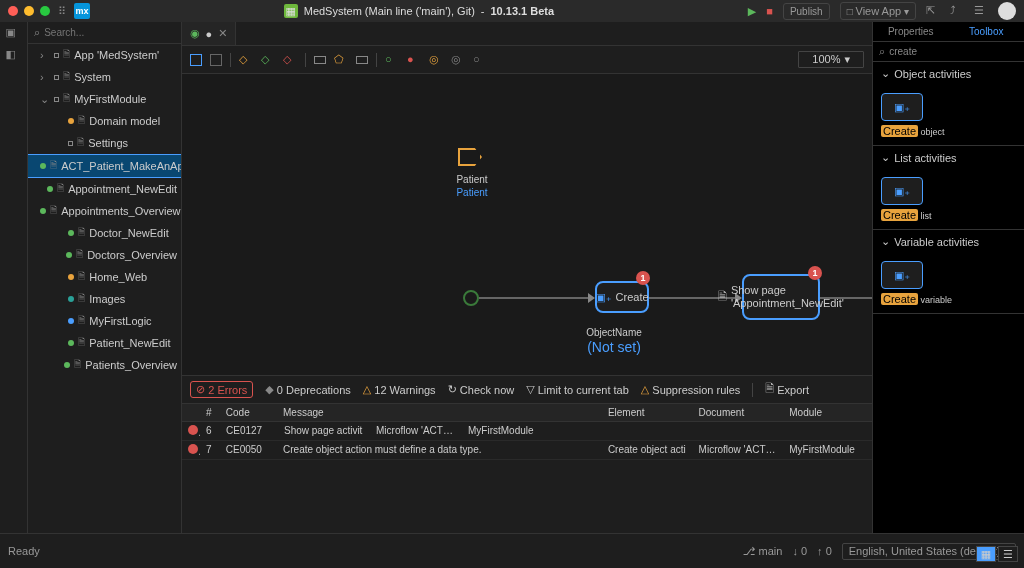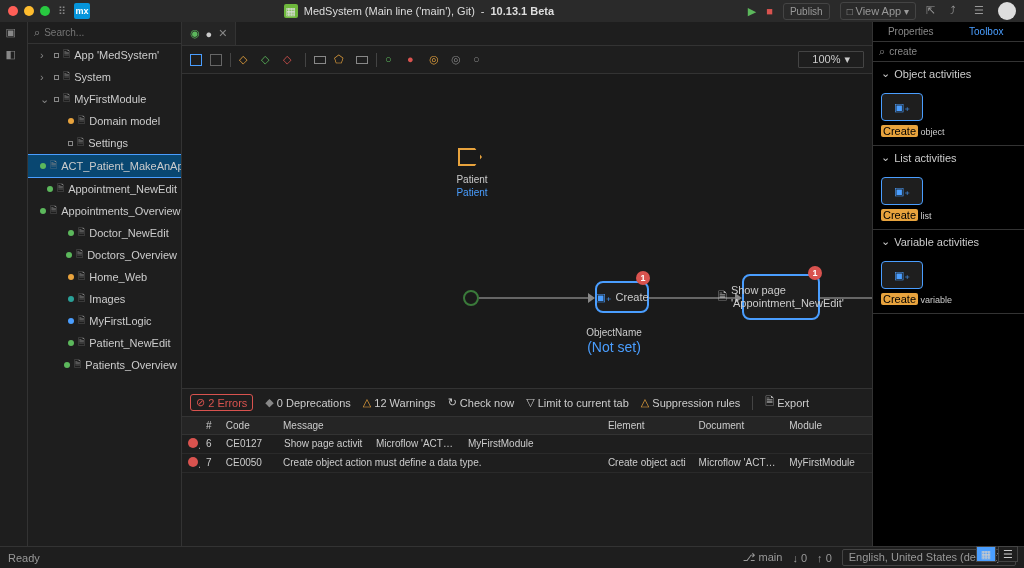--- a/index.html
+++ b/index.html
@@ -73,21 +73,21 @@
 .rp-tab{flex:1;padding:4px;text-align:center;color:#888;cursor:pointer;font-size:10px}
 .rp-tab.active{color:#4a9eff}
 .rp-search{display:flex;align-items:center;padding:3px 6px;gap:4px;border-bottom:1px solid #333}
 .rp-search input{flex:1;background:transparent;border:none;color:#888;outline:none;font-size:10px}
 .rp-section{border-bottom:1px solid #333}
 .rp-sec-head{display:flex;align-items:center;padding:5px 8px;gap:4px;color:#ccc;cursor:pointer;font-size:10px}
 .rp-items{padding:8px;display:flex;flex-direction:column;gap:4px}
 .rp-item-box{width:42px;height:28px;border:1px solid #4a9eff;border-radius:4px;background:#1e1e1e;display:flex;align-items:center;justify-content:center}
 .rp-item-label{font-size:9px}
 .rp-item-label .hl{background:#e8a33d;color:#000;padding:0 2px;border-radius:2px}
-.statusbar{height:22px;background:#1e1e1e;border-top:1px solid #333;display:flex;align-items:center;padding:4px 8px;gap:12px;color:#999;font-size:10px}
+.statusbar{height:22px;background:#1e1e1e;border-top:1px solid #333;display:flex;align-items:center;padding:17px 8px;gap:12px;color:#999;font-size:10px}
 .statusbar .right{margin-left:auto;display:flex;align-items:center;gap:10px}
 .lang-sel{border:1px solid #444;padding:1px 6px;border-radius:2px;cursor:pointer}
 .view-toggle{position:absolute;right:6px;bottom:6px;display:flex;gap:2px}
 .vt-btn{width:20px;height:16px;border:1px solid #444;background:#1e1e1e;cursor:pointer;display:flex;align-items:center;justify-content:center}
 .vt-btn.active{background:#4a9eff}
 </style>
 </head>
 <body>
 
 <div class="titlebar">

